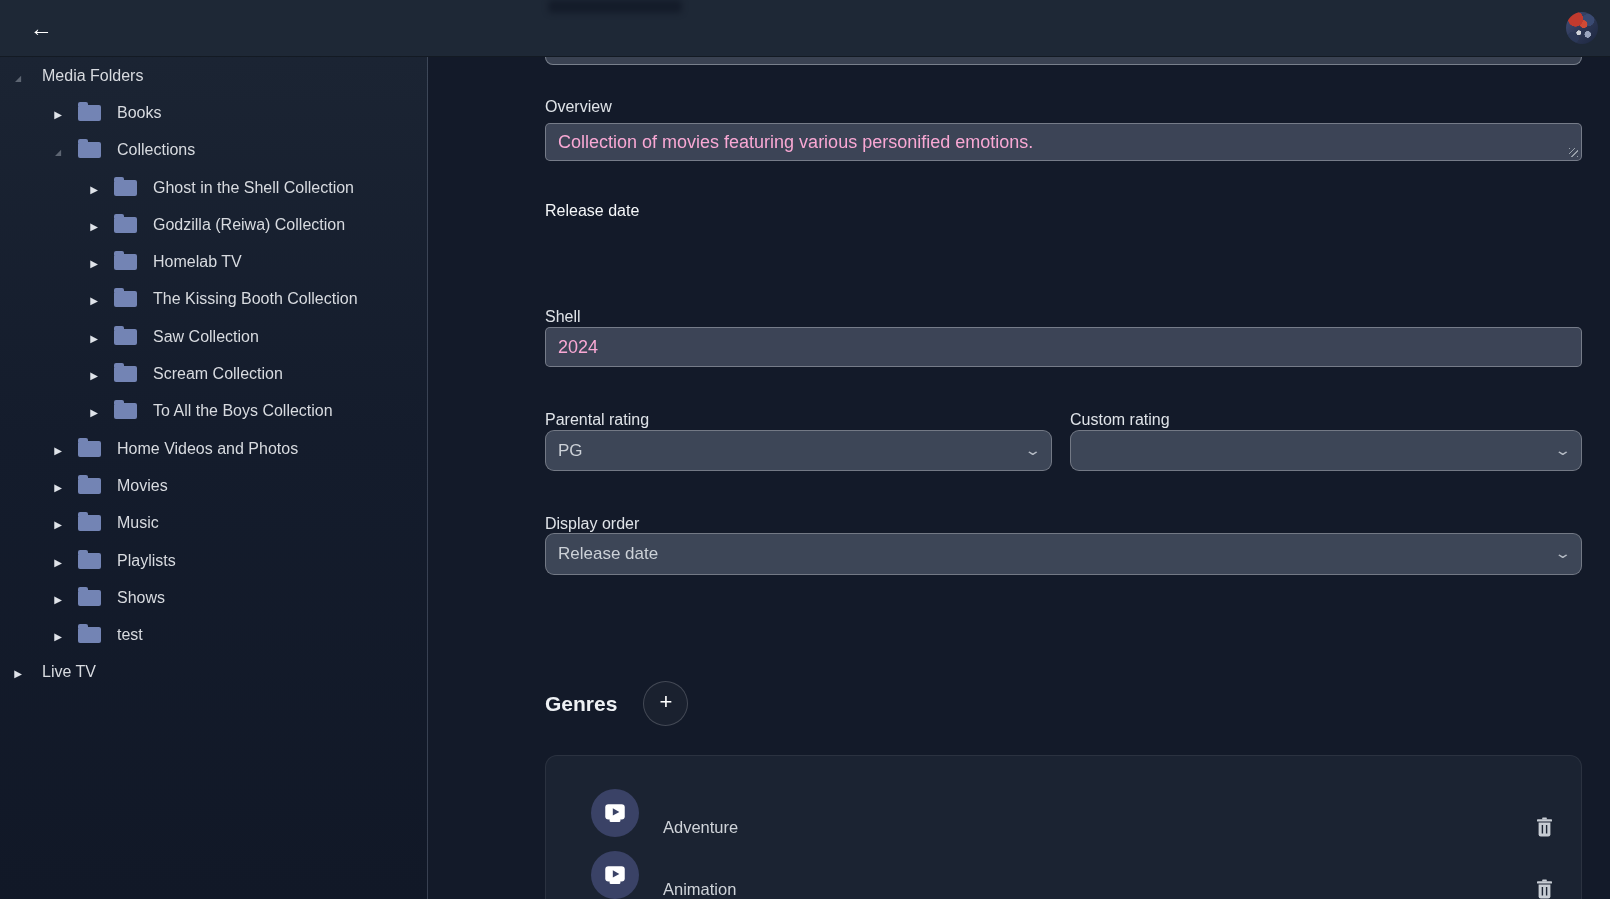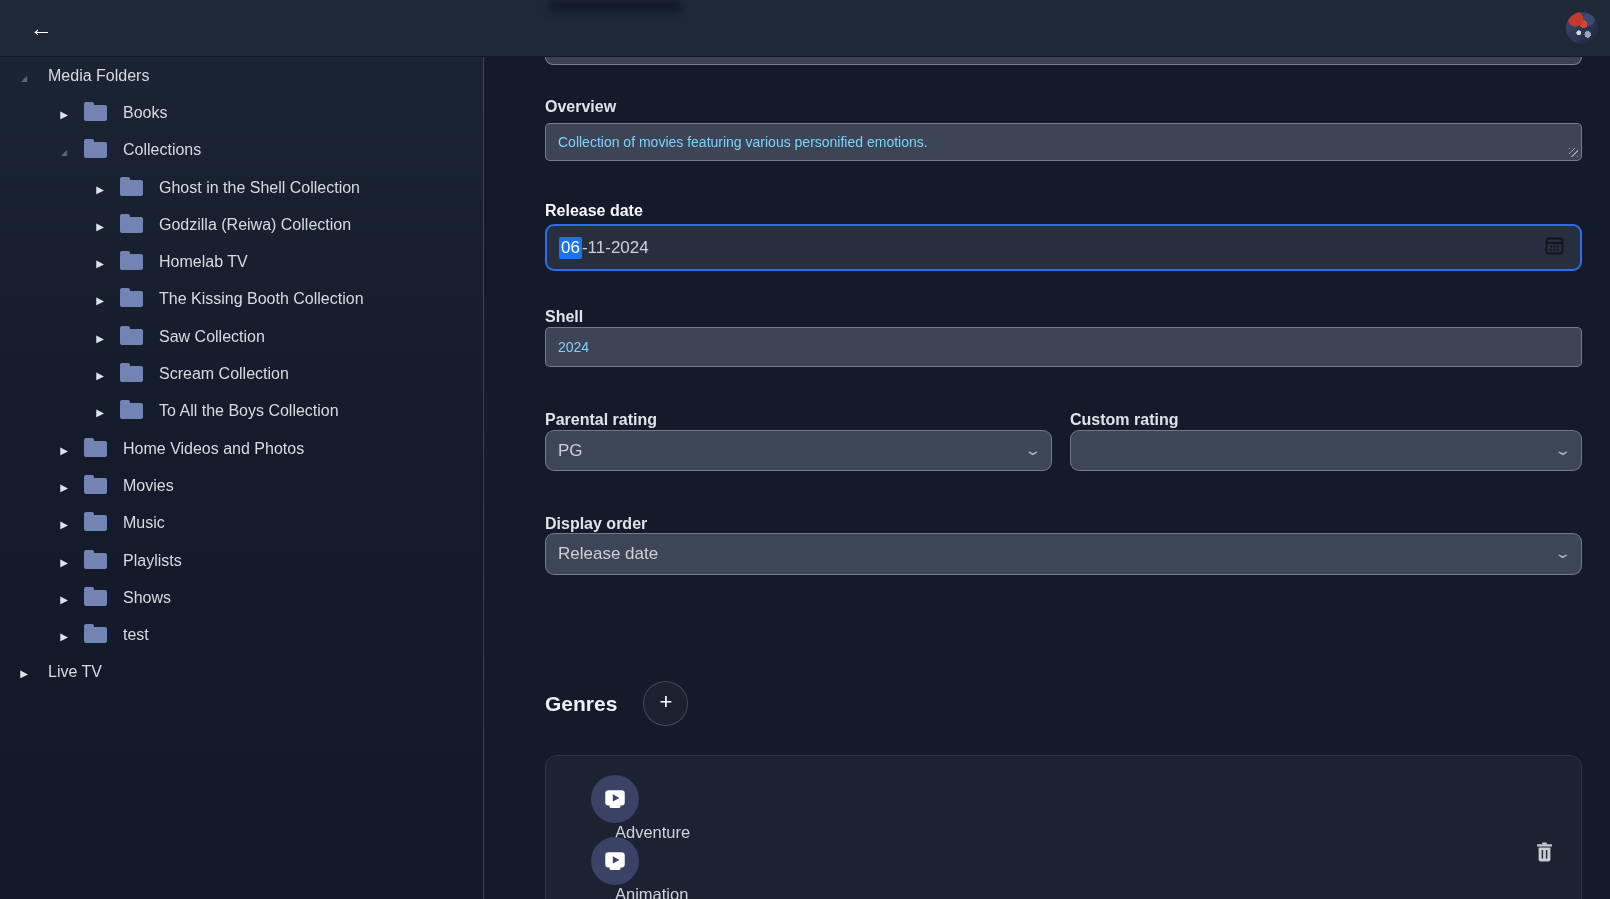--- a/index.html
+++ b/index.html
@@ -33,24 +33,24 @@
       radial-gradient(circle at 55% 38%, #d04a35 0 14%, transparent 15%),
       radial-gradient(circle at 70% 25%, #3a4a72 0 18%, transparent 19%),
       radial-gradient(circle at 40% 65%, #cfd3da 0 8%, transparent 9%),
       radial-gradient(circle at 68% 70%, #9aa4bd 0 10%, transparent 11%),
       radial-gradient(circle at 22% 80%, #2b3858 0 16%, transparent 17%),
       linear-gradient(135deg,#43507a 0%, #2b3552 55%, #1d2740 100%);
   }
 
   
   .sidebar {
-    position:absolute; left:0; top:57px; width:484px; bottom:0;
+    position:absolute; left:0; top:57px; width:428px; bottom:0;
     background:linear-gradient(180deg,#1b2433 0%, #141c2c 45%, #111827 100%);
     border-right:1px solid rgba(130,140,160,0.35);
-    padding-top:0; z-index:10;padding-left:6px;
+    padding-top:0; z-index:10;
   }
   .tree-row {
     display:flex; align-items:center; height:37.3px; width:100%;
     font-size:16px; color:#d8dbe0; cursor:pointer; position:relative;
   }
   .tree-row.selected { background:#00a4dc; color:#ffffff; }
   .tree-arrow { width:16px; text-align:center; flex:0 0 16px; }
   .tree-row.closed .tree-arrow::before { content:"▶"; font-size:10px; color:#dfe3e9; }
   .tree-row.selected.closed .tree-arrow::before { color:#ffffff; }
   .tree-row.open .tree-arrow::before { content:"◢"; font-size:8px; color:#5d6572; }
@@ -69,28 +69,28 @@
 
   
   .main { position:absolute; left:0; top:0; width:1610px; height:899px; }
 
   .field-sliver {
     position:absolute; left:545px; top:57px; width:1037px; height:8px;
     background:#3a4252; border:1px solid #79808c; border-top:none;
     border-radius:0 0 9px 9px;
   }
   .form-label {
-    position:absolute; left:545px; font-size:16px; color:#dfe3e8; white-space:nowrap;font-weight:bold;
+    position:absolute; left:545px; font-size:16px; color:#dfe3e8; white-space:nowrap;
   }
   .lbl-bright { color:#f5f7f9; }
 
   .text-input {
     position:absolute; left:545px; width:1037px; height:40px;
     background:#3c4456; border:1px solid rgba(255,255,255,0.30); border-radius:5px;
-    font-size:14px; color:#7dd3fc; display:flex; align-items:center;
+    font-size:18px; color:#f9a8d4; display:flex; align-items:center;
     padding:0 12px; cursor:text;
   }
   .textarea-box { height:38px; }
   .resize-grip {
     position:absolute; right:3px; bottom:3px; width:9px; height:9px;
     background:repeating-linear-gradient(315deg, #98a0aa 0 1px, transparent 1px 4px);
   }
 
   .date-input {
     position:absolute; left:545px; top:224px; width:1037px; height:47px;
@@ -122,21 +122,21 @@
     background:rgba(255,255,255,0.03); border:1px solid rgba(255,255,255,0.18);
     color:#ffffff; font-size:22px; line-height:1; cursor:pointer;
     display:flex; align-items:center; justify-content:center; padding:0 0 3px 0;
   }
   .genres-panel {
     position:absolute; left:545px; top:755px; width:1037px; height:330px;
     background:#1b2332; border:1px solid rgba(255,255,255,0.07);
     border-radius:12px; padding-top:19px;
   }
   .genre-row {
-    display:flex; align-items:flex-start; height:62px; padding:0 28px 0 45px;flex-direction:column;
+    display:flex; align-items:flex-end; height:62px; padding:0 28px 0 45px;
   }
   .genre-avatar {
     width:48px; height:48px; border-radius:50%; background:#3a4266;
     display:flex; align-items:center; justify-content:center; flex:0 0 48px;
   }
   .genre-label { margin-left:24px; font-size:16.5px; color:#cfd3d9; }
   .trash-btn {
     margin-left:auto; background:none; border:none; padding:0; cursor:pointer;
     display:flex; align-items:center;
   }
@@ -148,36 +148,20 @@
 
   <div class="field-sliver"></div>
 
   <div class="form-label" style="top:98px;">Overview</div>
   <div class="text-input textarea-box" style="top:123px;">
     <span>Collection of movies featuring various personified emotions.</span>
     <span class="resize-grip"></span>
   </div>
 
   <div class="form-label lbl-bright" style="top:202px;">Release date</div>
-  <div class="date-input">
-    <span class="date-seg-selected">06</span>
-      <span>-11-2024</span>
-    <span class="cal-icon">
-      <svg width="19" height="19" viewBox="0 0 19 19">
-        <rect x="1.5" y="2.5" width="16" height="15" rx="2.5" fill="none" stroke="#10141d" stroke-width="1.8"></rect>
-        <line x1="1.5" y1="7" x2="17.5" y2="7" stroke="#10141d" stroke-width="1.8"></line>
-        <circle cx="6" cy="10.5" r="1" fill="#10141d"></circle>
-          <circle cx="9.5" cy="10.5" r="1" fill="#10141d"></circle>
-          <circle cx="13" cy="10.5" r="1" fill="#10141d"></circle>
-        <circle cx="6" cy="14" r="1" fill="#10141d"></circle>
-          <circle cx="9.5" cy="14" r="1" fill="#10141d"></circle>
-          <circle cx="13" cy="14" r="1" fill="#10141d"></circle>
-      </svg>
-    </span>
-  </div>
 
   <div class="form-label" style="top:308px;">Shell</div>
   <div class="text-input" style="top:327px;">
     <span>2024</span>
   </div>
 
   <div class="form-label" style="top:411px;">Parental rating</div>
   <div class="form-label" style="top:411px; left:1070px;">Custom rating</div>
   <div class="select-box" style="top:430px; left:545px; width:507px;">
     <span>PG</span>

